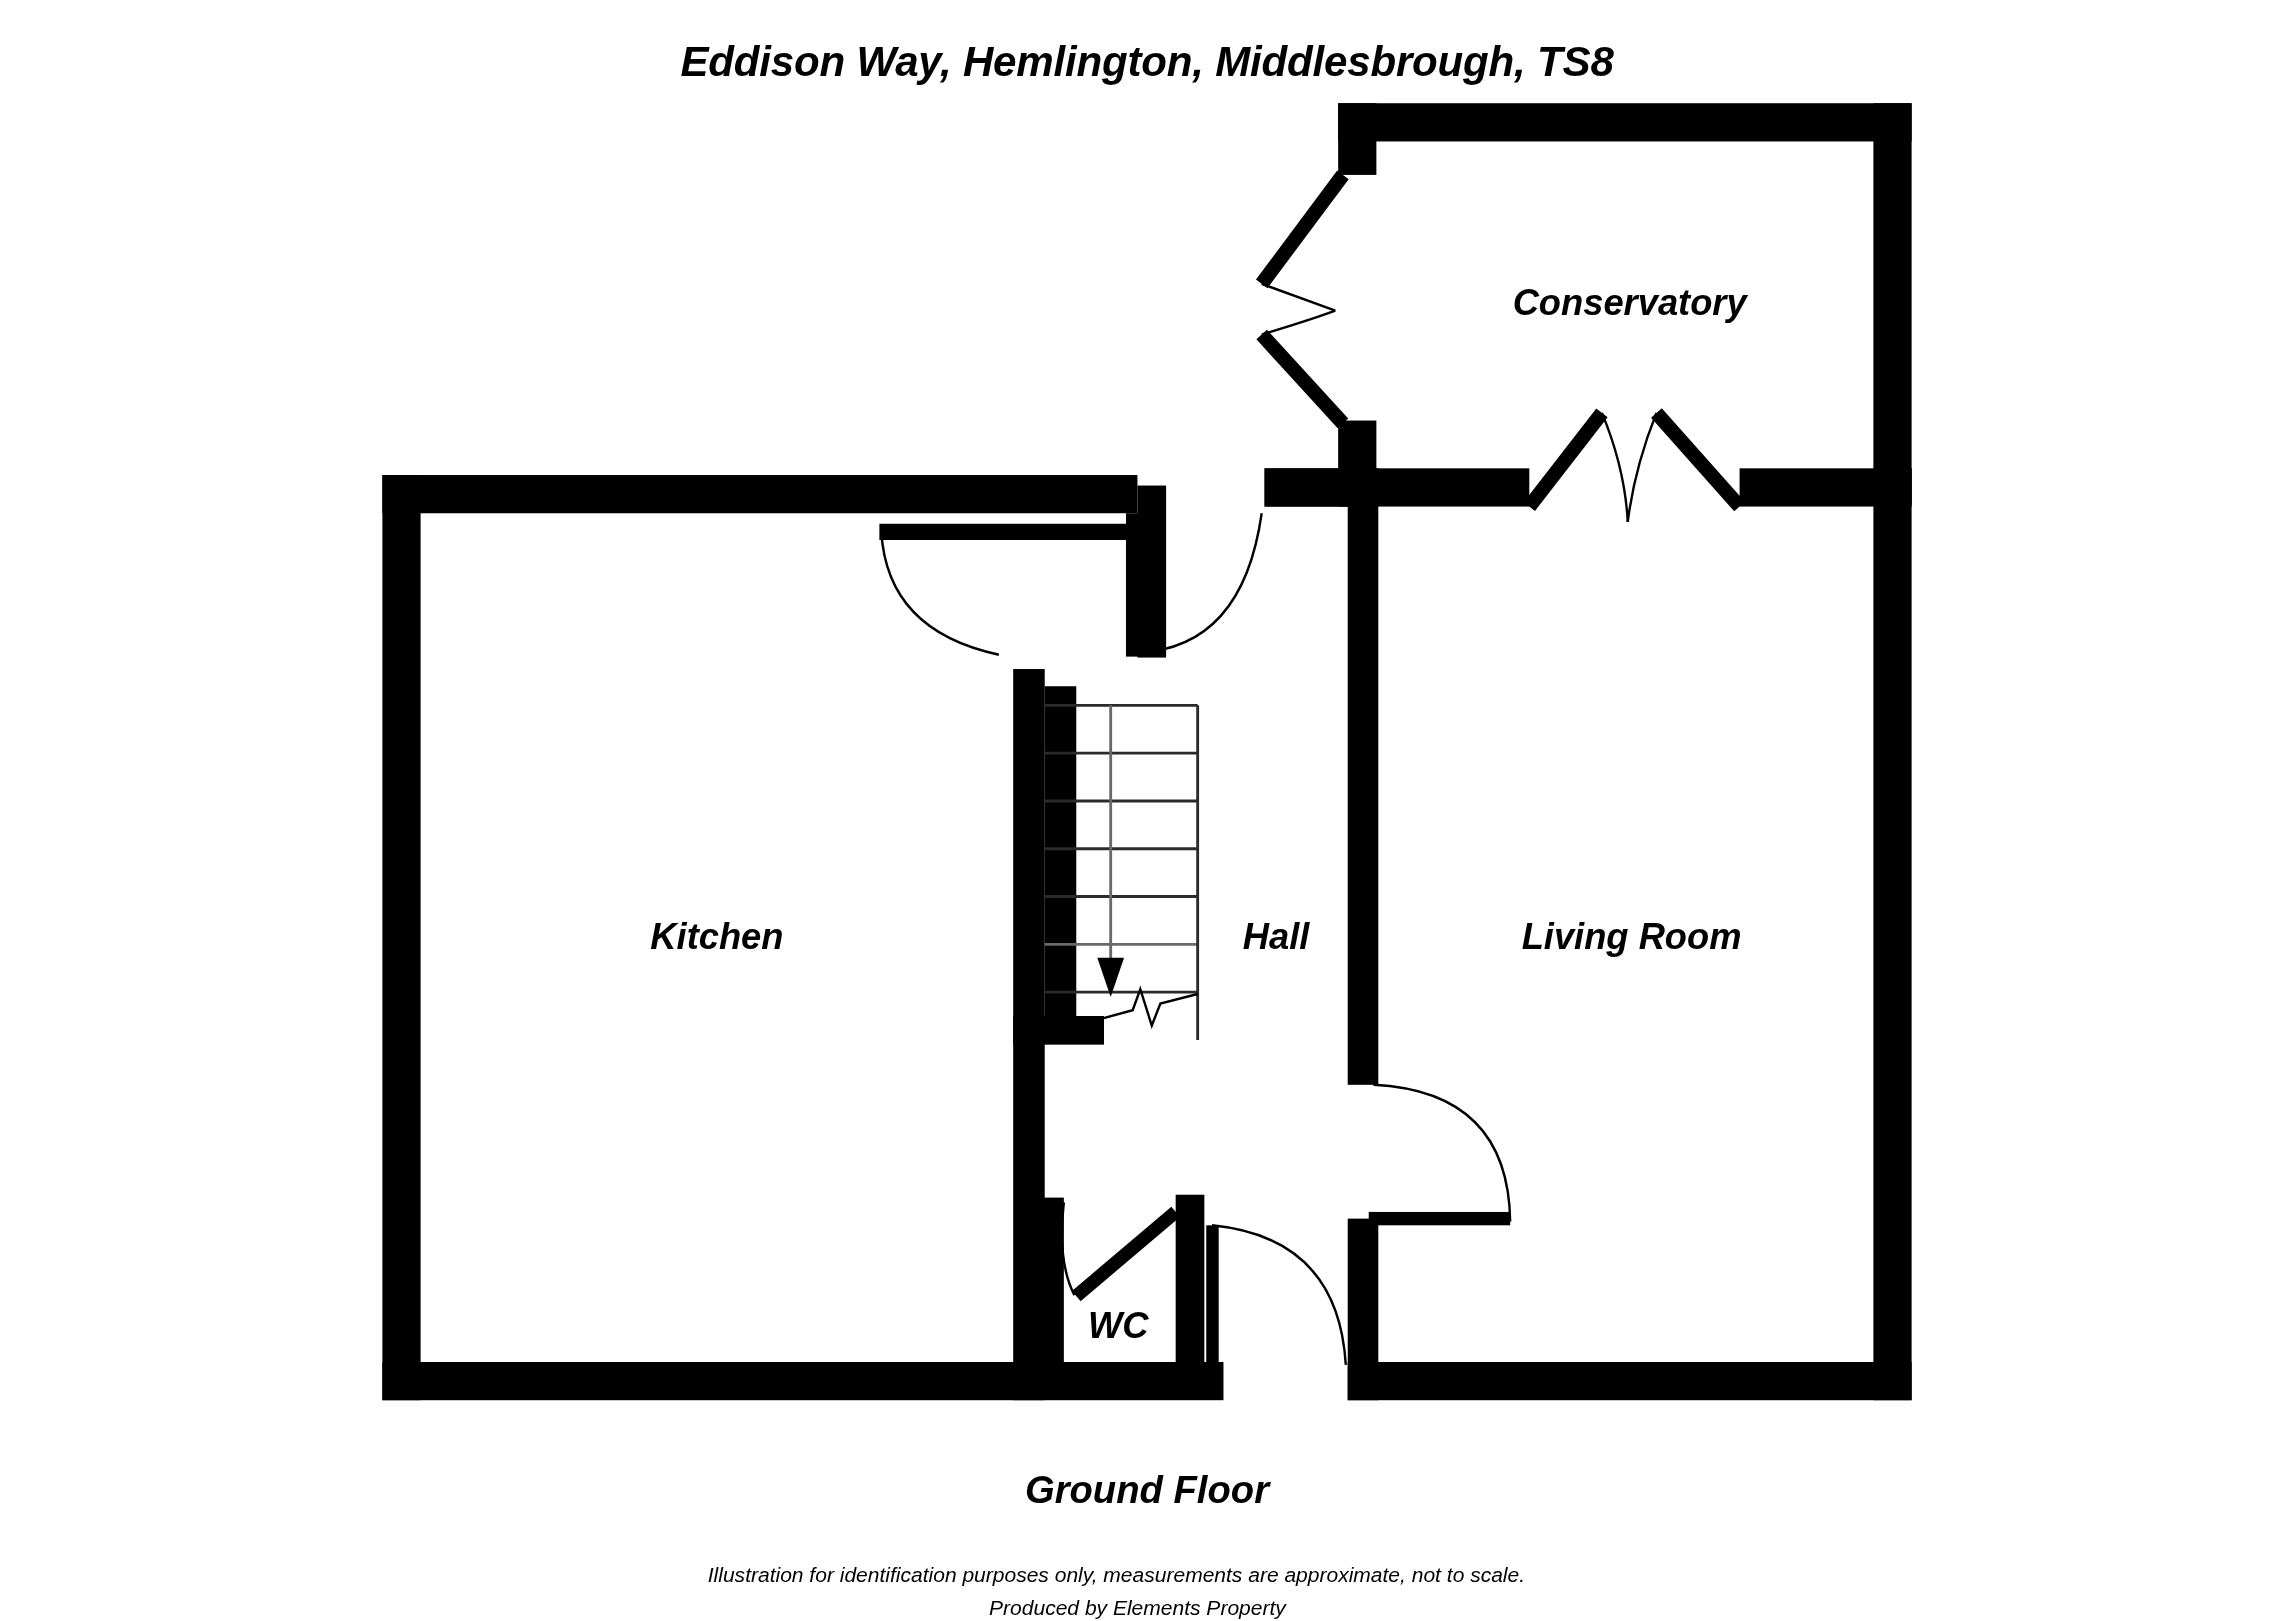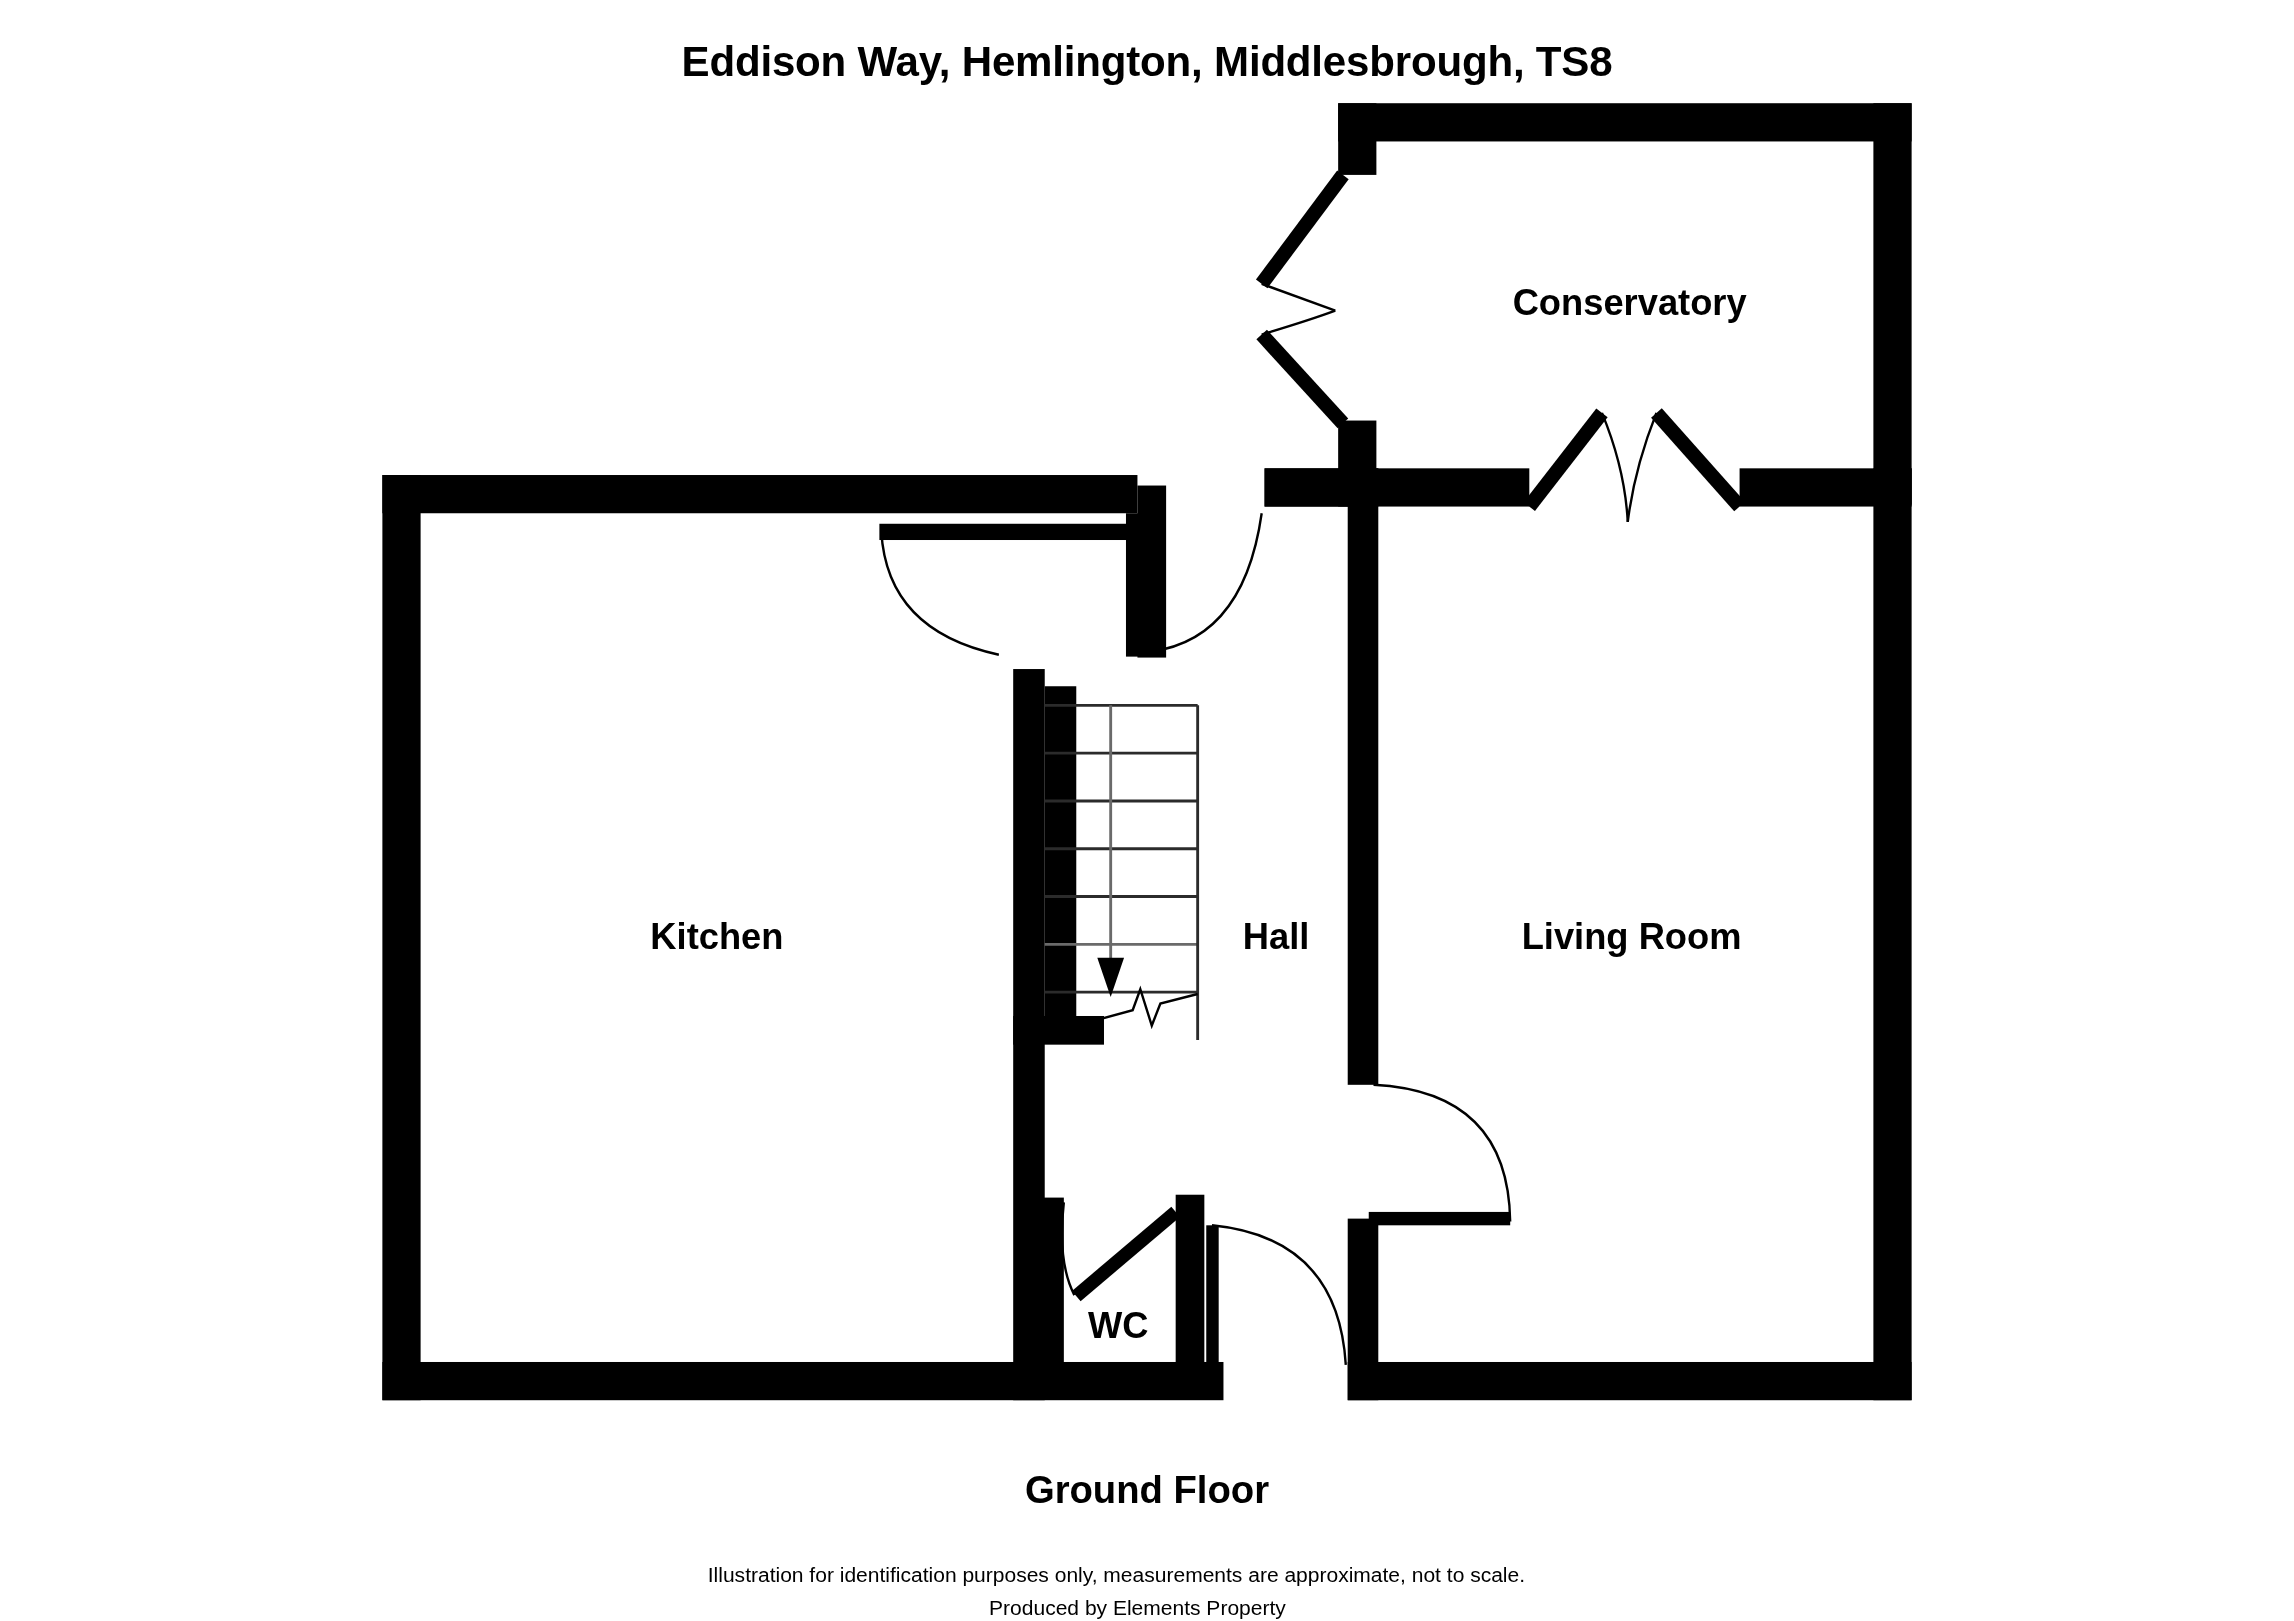--- a/index.html
+++ b/index.html
@@ -13,20 +13,21 @@
     height: 1621px;
     font-family: "Liberation Sans", sans-serif;
     color: #000000;
     overflow: hidden;
     position: relative;
   }
   #plan-root {
     position: relative;
     width: 2286px;
     height: 1621px;
+    font-style: italic;
   }
   #floorplan-svg {
     position: absolute;
     left: 0;
     top: 0;
     width: 2294px;
     height: 1621px;
     display: block;
   }
   .title-text {

